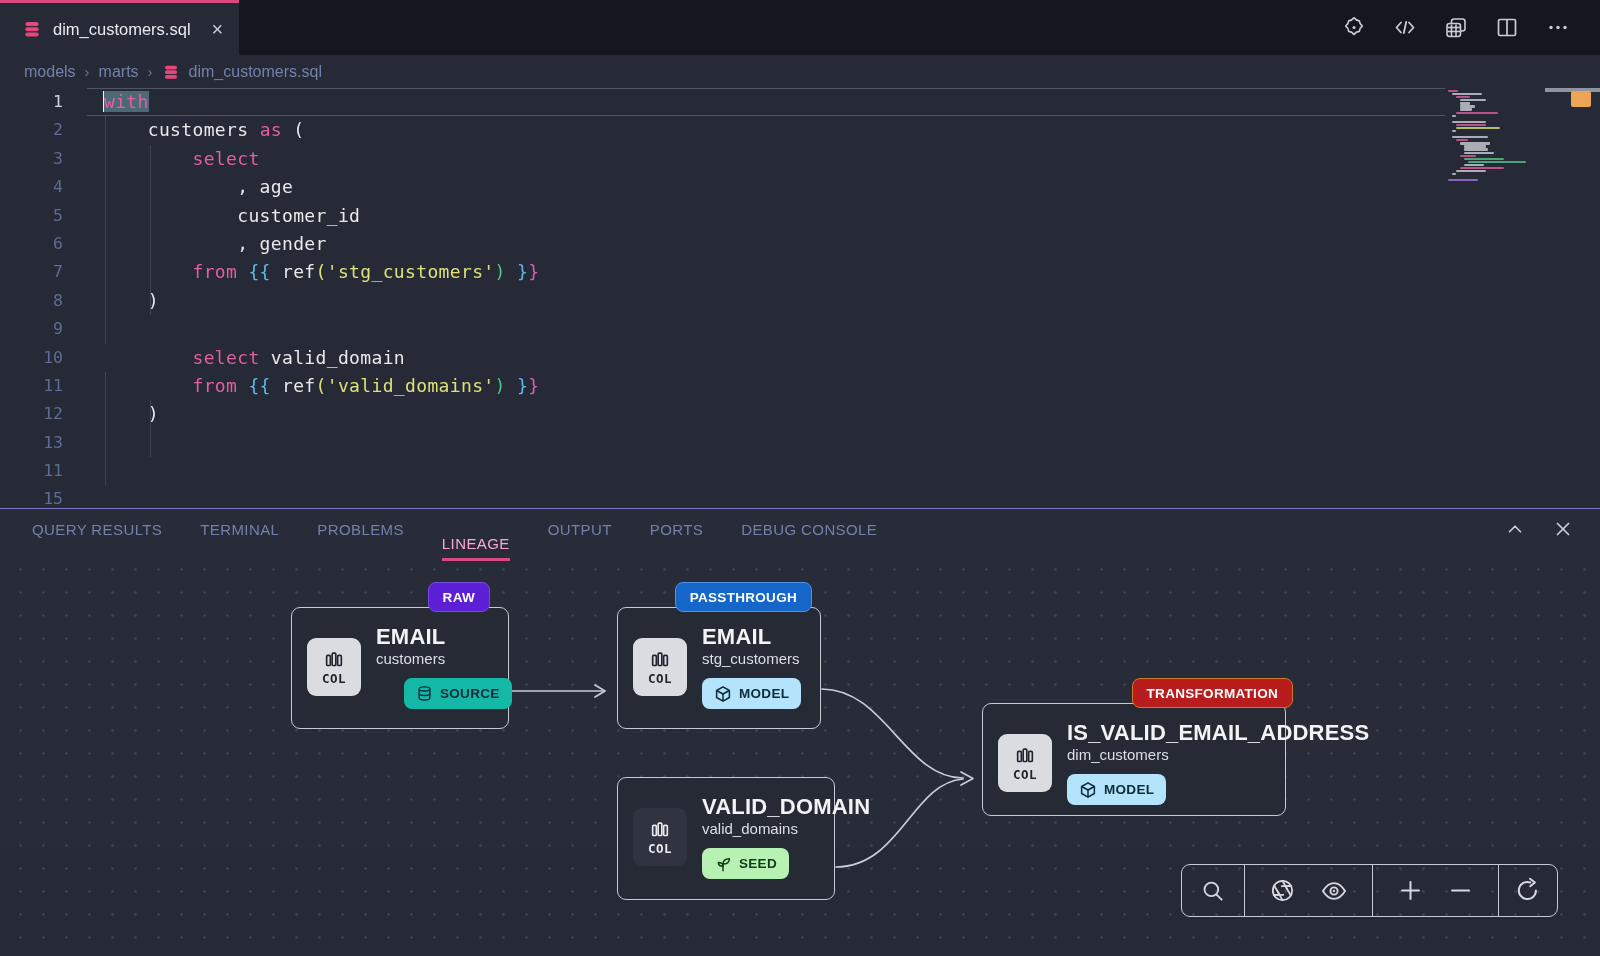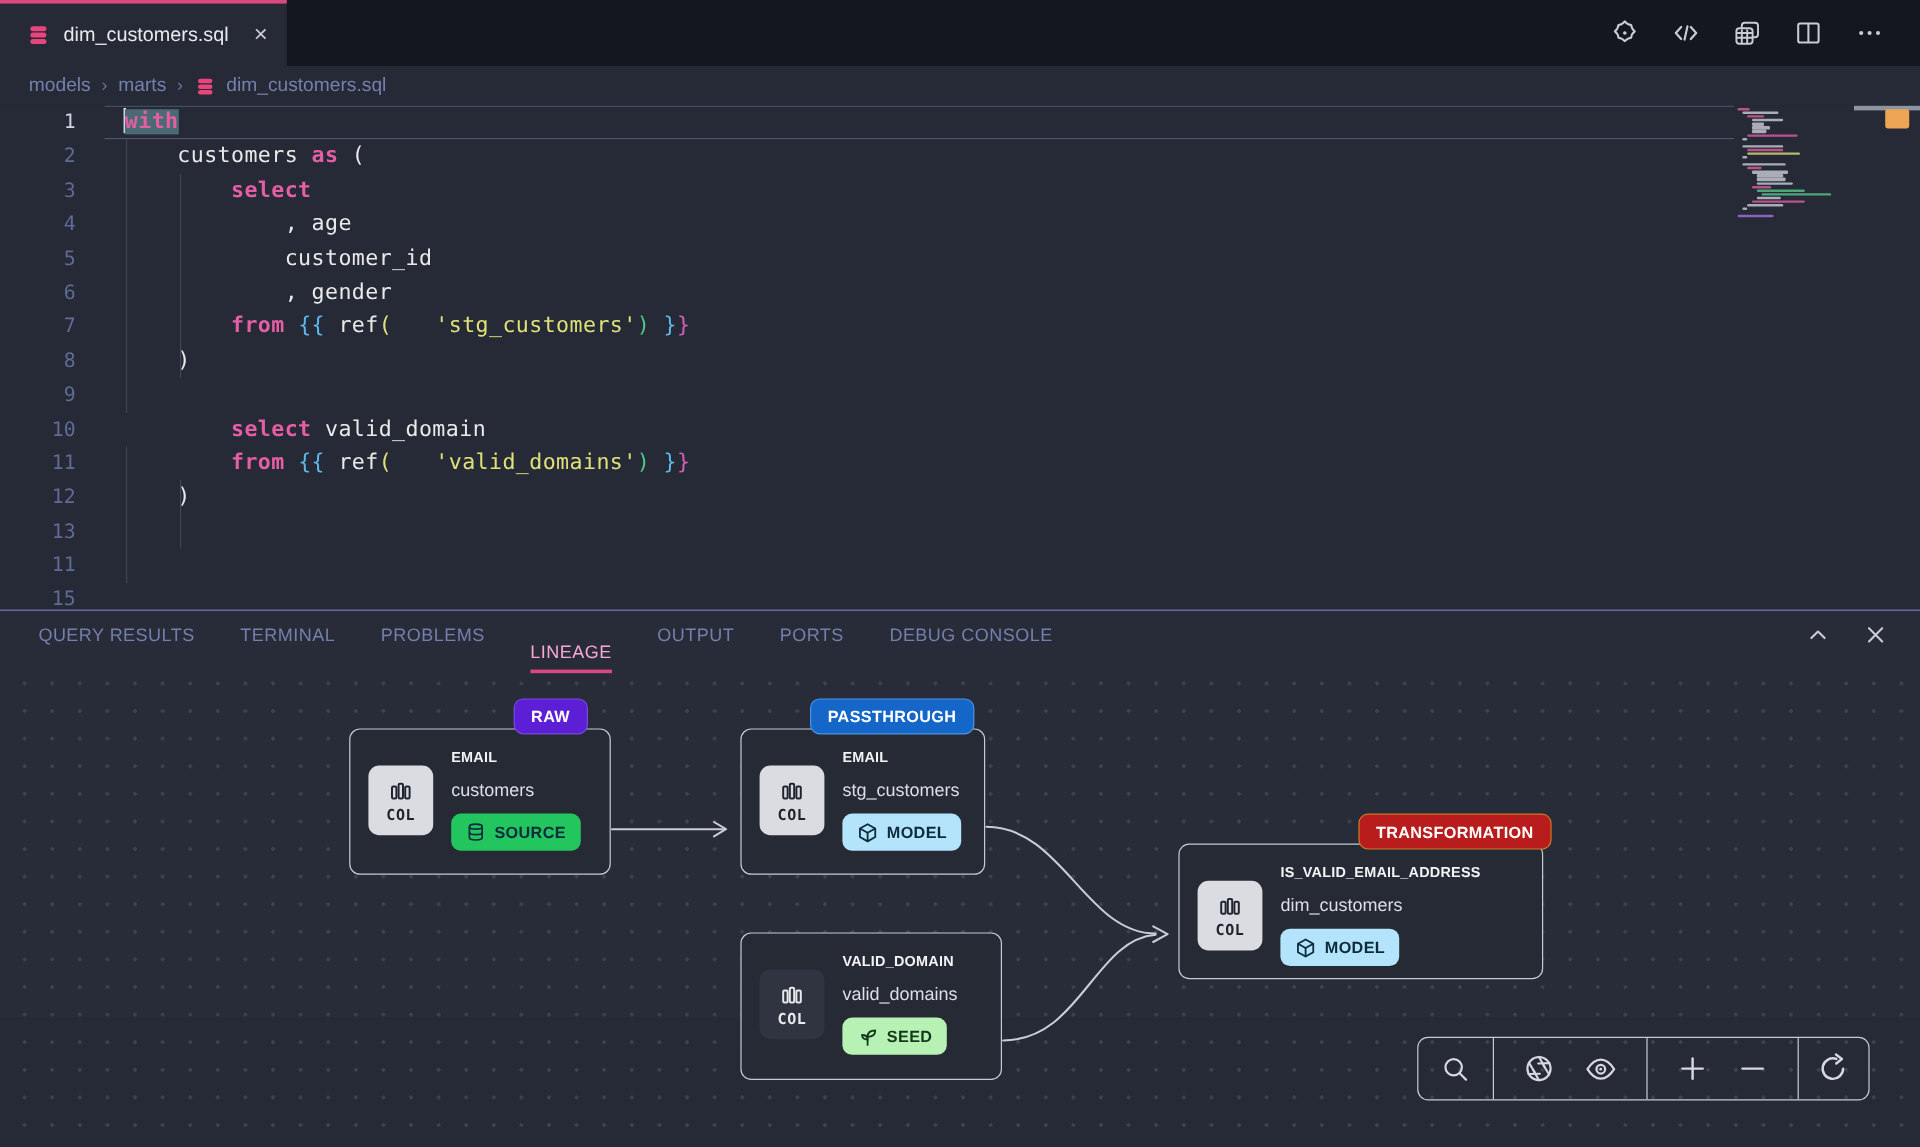--- a/index.html
+++ b/index.html
@@ -20,23 +20,23 @@
   .bc-sep{font-size:15px;opacity:.85;}
   .bc-ic{display:flex;align-items:center;}
 
   
   .editor{position:absolute;left:0;top:88px;width:1600px;height:420px;background:#262a36;overflow:hidden;}
   .gutter{position:absolute;left:0;top:0;width:63px;text-align:right;}
   .gnum{height:28.4px;line-height:28.4px;font-family:"DejaVu Sans Mono",monospace;font-size:16.5px;color:#5e6b94;}
   .gnum.active{color:#cdd4e6;}
   .codelines{position:absolute;left:0;top:0;right:0;}
   .line{height:28.4px;line-height:28.4px;white-space:pre;font-family:"DejaVu Sans Mono",monospace;font-size:18px;letter-spacing:.35px;padding-left:103px;color:#e9e9ea;}
-  .c-kw{color:#e35ea4;font-weight:bold;}
+  .c-kw{color:#e35ea4;}
   .c-id{color:#e9e9ea;}
-  .c-str{color:#dfe078;margin-left:36px;}
+  .c-str{color:#dfe078;}
   .c-cy{color:#5fb8ea;}
   .c-gr{color:#4fc78a;}
   .c-yl{color:#dfe078;}
   .c-pk{color:#d55fb4;}
   .sel{background:#4c6a75;}
   .cursor{display:inline-block;width:2px;height:21px;background:#eef1f5;vertical-align:-4px;margin-right:-1px;}
   .curline{position:absolute;left:87px;right:155px;top:0;height:28.4px;border-top:1.5px solid #4e5565;border-bottom:1.5px solid #4e5565;box-sizing:border-box;pointer-events:none;}
   .iguide{position:absolute;width:1px;background:#3f4454;}
   .minimap{position:absolute;left:1448px;top:2px;width:112px;}
   .mrow{height:2.2px;margin-bottom:.9px;border-radius:1px;opacity:.78;}
@@ -55,21 +55,21 @@
     background-image:radial-gradient(circle,#3d4250 1.3px,transparent 1.45px);
     background-size:23px 23px;background-position:9px 14px;}
   .edges{position:absolute;left:0;top:0;pointer-events:none;}
 
   .node{position:absolute;background:#262a35;border:1.5px solid #c6cad3;border-radius:9px;box-sizing:border-box;}
   .tagbadge{position:absolute;top:-26px;height:30px;padding:0 14px;border-radius:8px;color:#fff;font-size:13.5px;font-weight:700;letter-spacing:.3px;display:flex;align-items:center;box-sizing:border-box;}
   .colbox{position:absolute;left:15px;top:30px;width:54px;height:58px;border-radius:9px;display:flex;flex-direction:column;align-items:center;justify-content:center;gap:0px;}
   .colbox.light{background:#dadce2;color:#20242e;}
   .colbox.dark{background:#303440;color:#e8eaee;}
   .collabel{font-size:12.5px;font-weight:700;letter-spacing:.5px;font-family:"DejaVu Sans Mono",monospace;}
-  .ntitle{position:absolute;left:84px;top:16px;color:#f2f3f5;font-size:12px;font-weight:700;letter-spacing:.2px;white-space:nowrap;}
+  .ntitle{position:absolute;left:84px;top:16px;color:#f2f3f5;font-size:22px;font-weight:700;letter-spacing:.2px;white-space:nowrap;}
   .nsub{position:absolute;left:84px;top:42px;color:#dcdfe5;font-size:15px;white-space:nowrap;}
   .kindbadge{position:absolute;left:84px;top:70px;height:31px;padding:0 12px;border-radius:8px;display:inline-flex;align-items:center;gap:7px;font-size:13.5px;font-weight:700;letter-spacing:.3px;}
 
   .toolbar{position:absolute;left:1181px;top:297px;width:377px;height:53px;border:1.5px solid #c6cad3;border-radius:9px;display:flex;box-sizing:border-box;color:#d5d8de;}
   .tgroup{display:flex;align-items:center;justify-content:space-evenly;height:100%;box-sizing:border-box;}
   .tgroup + .tgroup{border-left:1.5px solid #c6cad3;}
   .tbtn{display:flex;align-items:center;justify-content:center;cursor:pointer;}
 </style>
 </head>
 <body>
@@ -311,21 +311,21 @@
           <div class="colbox light">
             <svg width="22" height="22" viewBox="0 0 24 24" fill="none" stroke="currentColor" stroke-width="1.8" stroke-linejoin="round">
               <rect x="4" y="7" width="4" height="11" rx="1.2"></rect>
               <rect x="10" y="4.5" width="4" height="13.5" rx="1.2"></rect>
               <rect x="16" y="7" width="4" height="11" rx="1.2"></rect>
             </svg>
             <span class="collabel">COL</span>
           </div>
           <div class="ntitle">EMAIL</div>
           <div class="nsub">customers</div>
-          <div class="kindbadge" style="background: #22c55e; color: rgb(13, 43, 61);">
+          <div class="kindbadge" style="background: #14b8a6; color: rgb(13, 43, 61); margin-left: 28px;">
             <svg width="17" height="17" viewBox="0 0 24 24" fill="none" stroke="currentColor" stroke-width="2">
               <ellipse cx="12" cy="5.5" rx="7.5" ry="2.9"></ellipse>
               <path d="M4.5 5.5 V12 c0 1.6 3.3 2.9 7.5 2.9 s7.5 -1.3 7.5 -2.9 V5.5"></path>
               <path d="M4.5 12 v6.3 c0 1.6 3.3 2.9 7.5 2.9 s7.5 -1.3 7.5 -2.9 V12"></path>
             </svg>
             <span>SOURCE</span>
           </div>
         </div>
         <div class="node" style="left: 617px; top: 40px; width: 204px; height: 122px;">
           <div class="tagbadge" style="background: rgb(21, 102, 201); border: 1.5px solid rgb(77, 148, 232); right: 8px;">PASSTHROUGH</div>

